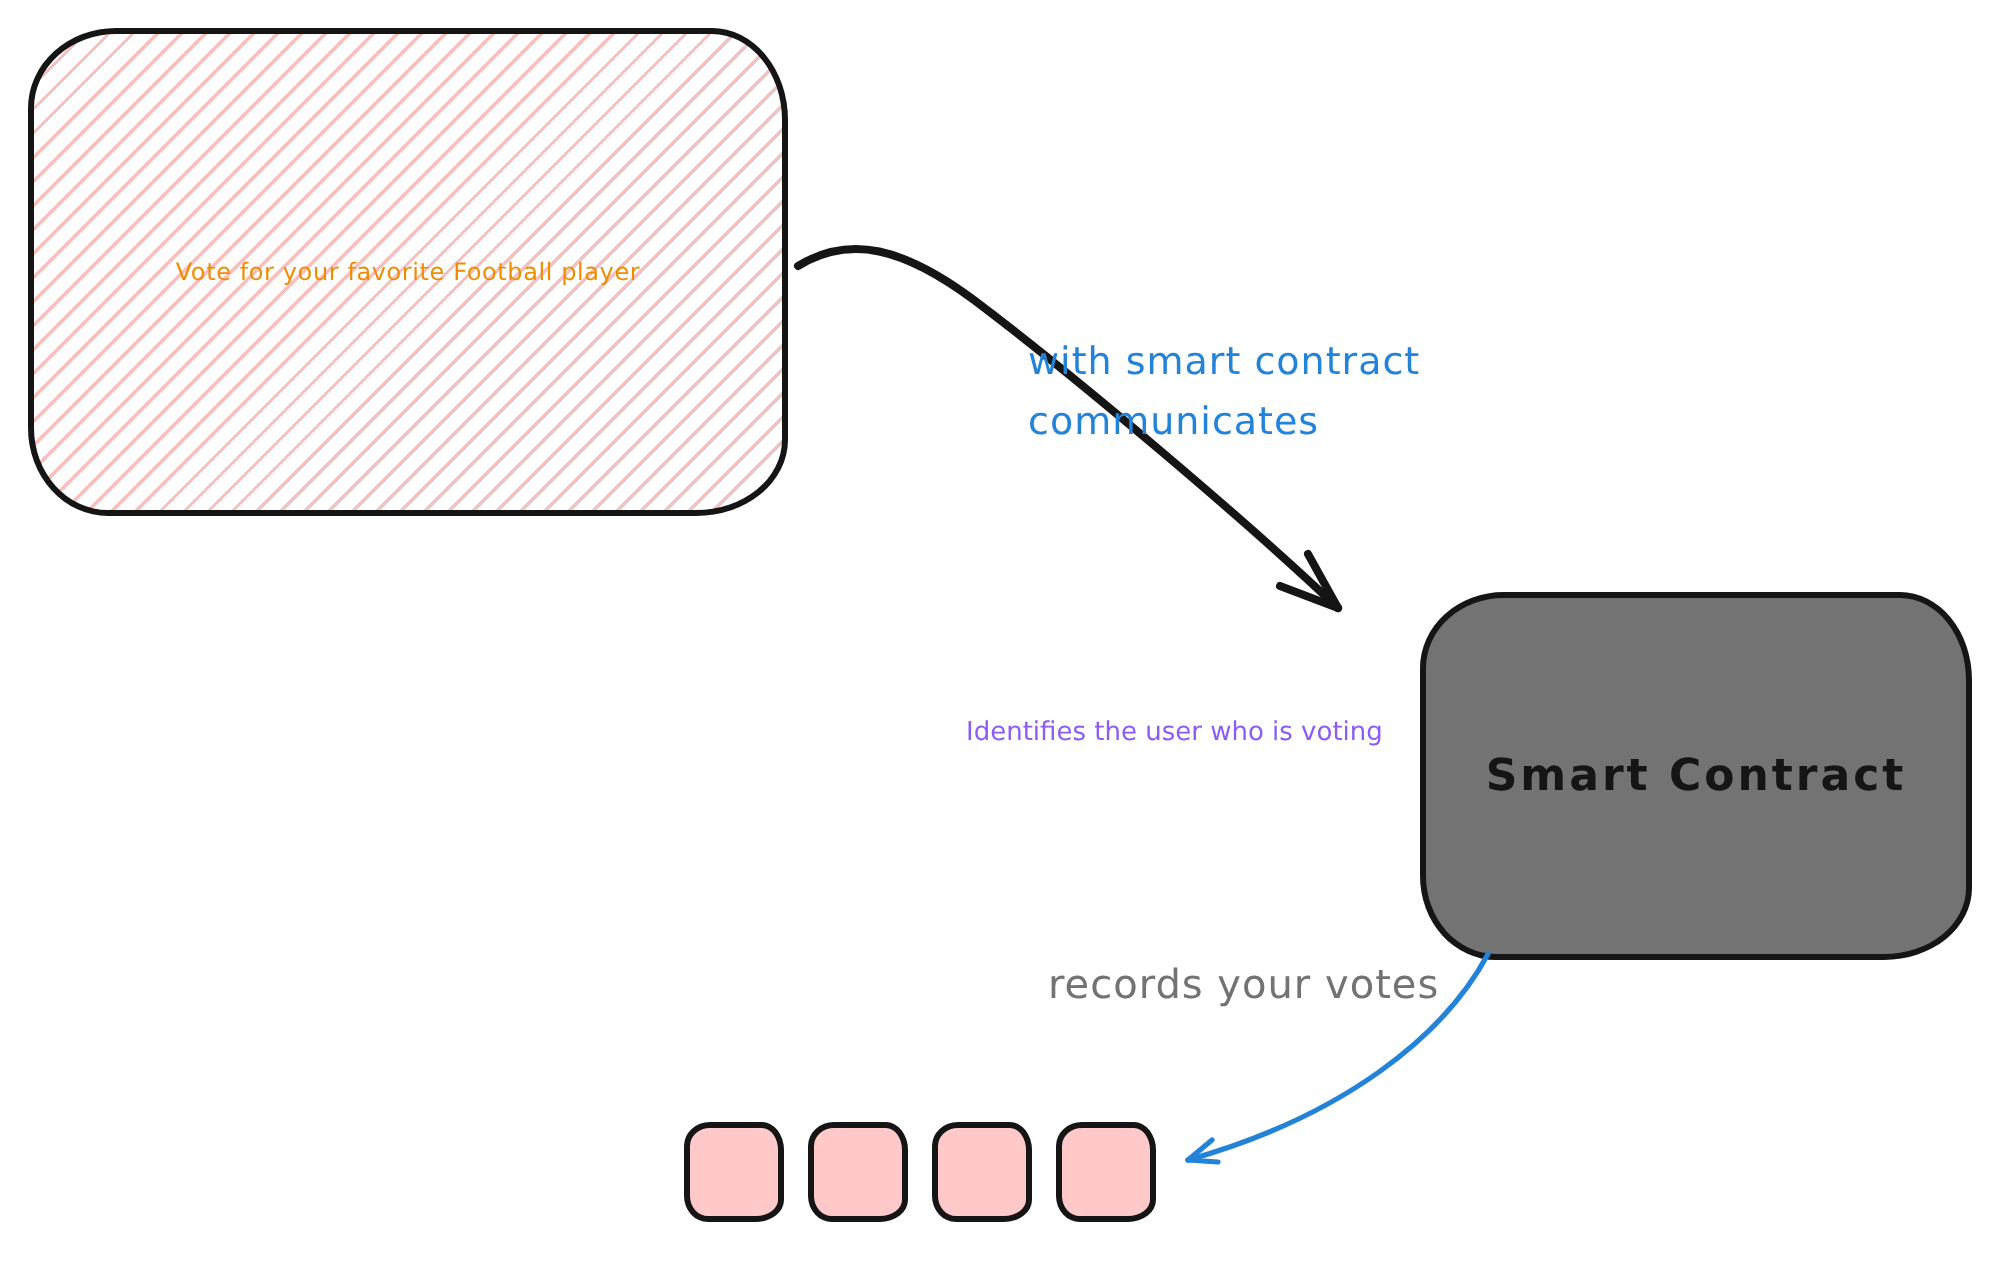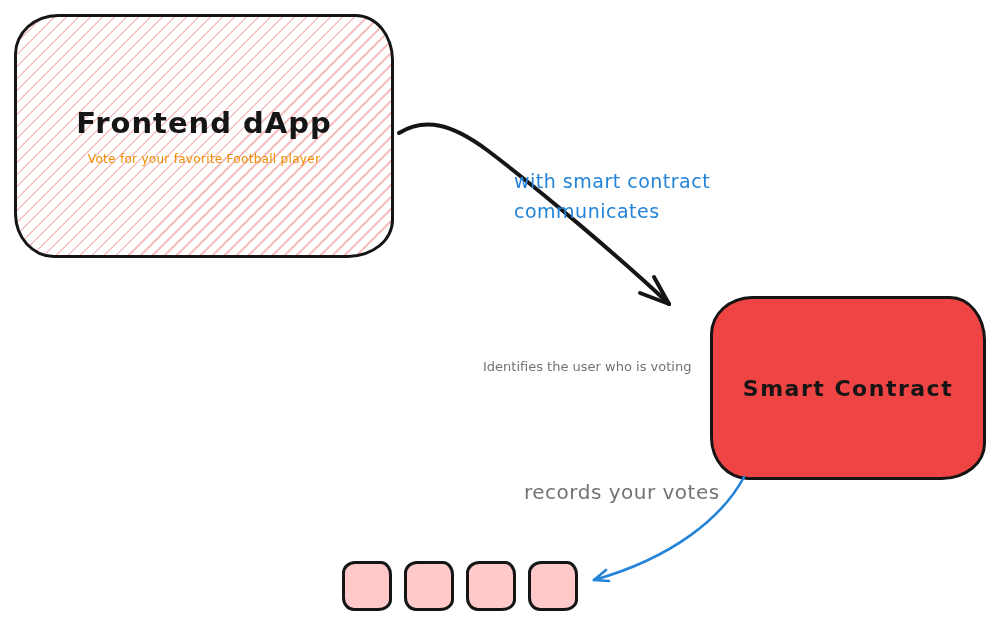--- a/index.html
+++ b/index.html
@@ -58,21 +58,21 @@
     letter-spacing: 0.3px;
   }
 
   
   .smart-contract-node {
     position: absolute;
     left: 710px; top: 296px;
     width: 276px; height: 184px;
     border: 3.5px solid #151515;
     border-radius: 42px 36px 44px 38px / 38px 44px 36px 42px;
-    background: #ef4444;
+    background: #737373;
     display: flex;
     align-items: center;
     justify-content: center;
     text-align: center;
   }
   .smart-contract-title {
     font-size: 22px;
     font-weight: 600;
     letter-spacing: 1.5px;
     color: #151515;
@@ -86,21 +86,21 @@
     left: 514px; top: 166px;
     color: #2383d8;
     font-size: 19px;
     font-weight: 500;
     line-height: 30px;
     letter-spacing: 0.5px;
   }
 
   .identifies-label {
     left: 483px; top: 357px;
-    color: #737373;
+    color: #8b5cf6;
     font-size: 13px;
     font-weight: 500;
     line-height: 20px;
   }
 
   .records-label {
     left: 524px; top: 477px;
     color: #737373;
     font-size: 20px;
     font-weight: 500;
@@ -122,21 +122,20 @@
     background: #ffc9c9;
     border-radius: 13px 11px 14px 12px / 12px 14px 11px 13px;
   }
 </style>
 </head>
 <body>
 
 <div class="canvas">
 
   <div class="frontend-node">
-    <div class="frontend-title">Frontend dApp</div>
     <div class="frontend-subtitle">Vote for your favorite Football player</div>
   </div>
 
   <div class="smart-contract-node">
     <div class="smart-contract-title">Smart Contract</div>
   </div>
 
   <svg class="arrow-layer" viewBox="0 0 1000 631" xmlns="http://www.w3.org/2000/svg">
 
     <g fill="none" stroke="#151515" stroke-width="4" stroke-linecap="round" stroke-linejoin="round">

